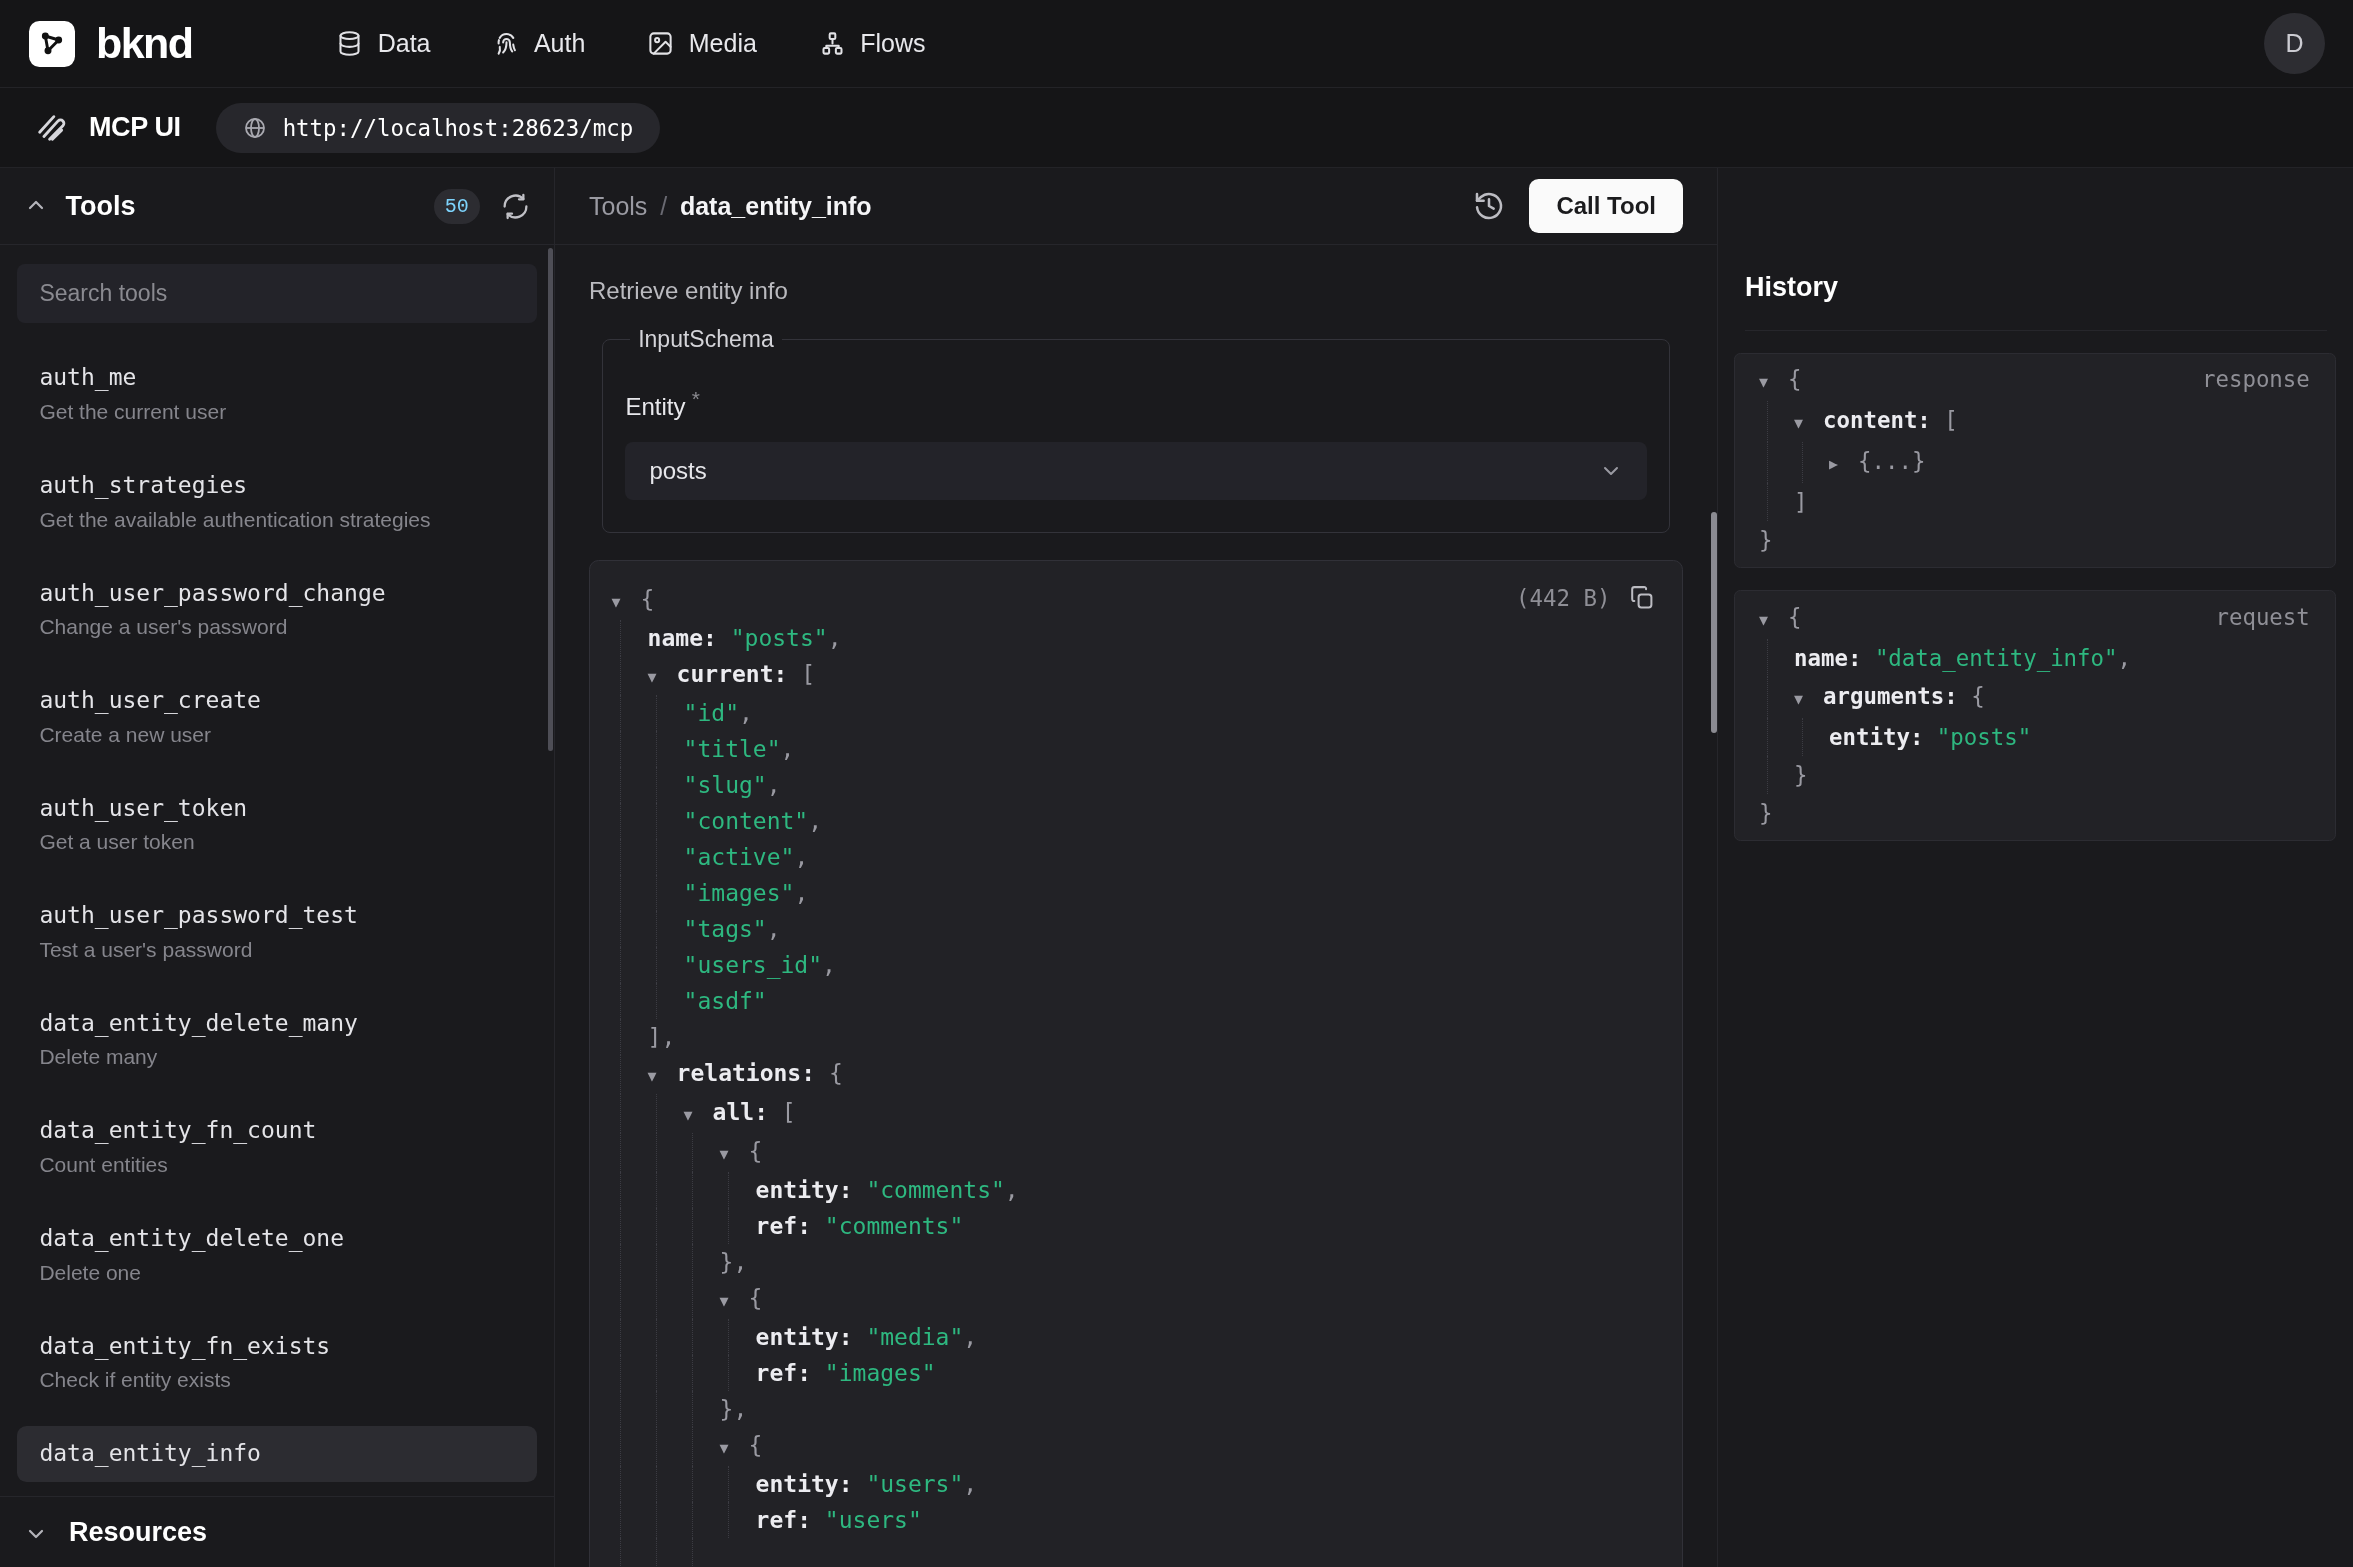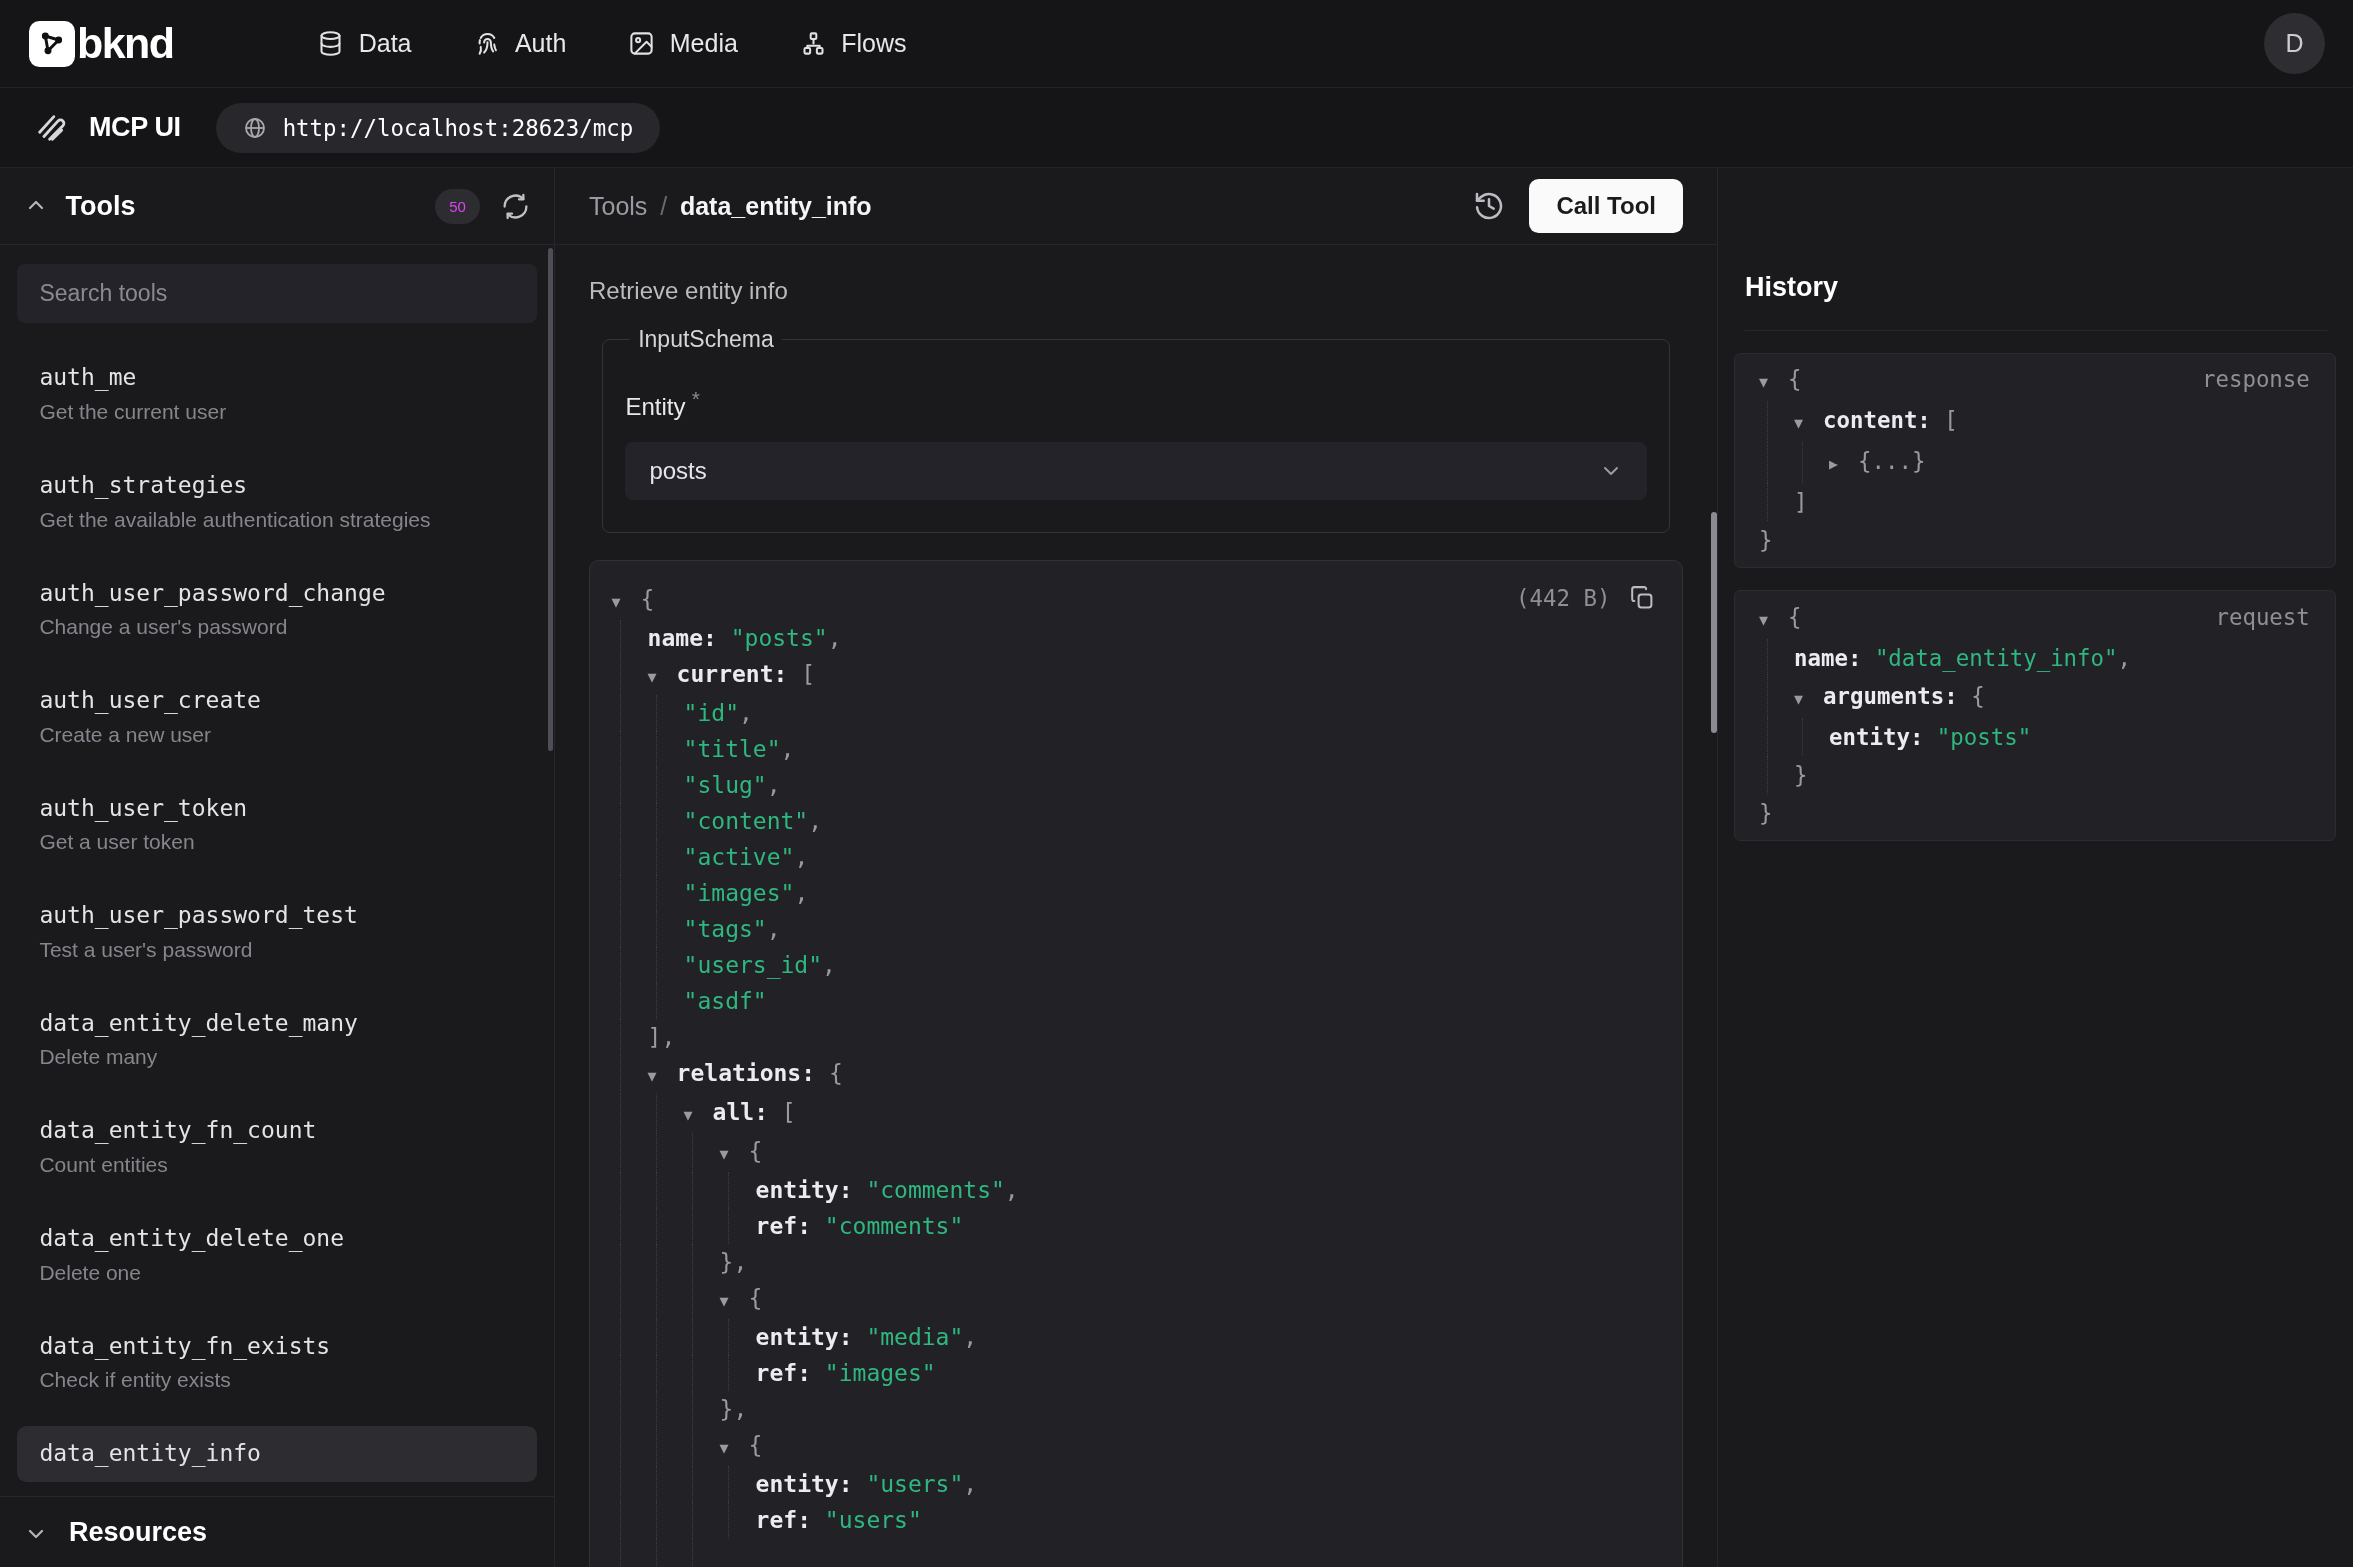--- a/index.html
+++ b/index.html
@@ -24,21 +24,21 @@
   html,body{margin:0;padding:0}
   body{
     width:2354px;height:1568px;overflow:hidden;
     background:var(--bg);color:var(--text);
     font-family:var(--sans);position:relative;
   }
   svg{display:block}
 
   
   .navbar{height:88px;background:var(--bg-top);display:flex;align-items:center;padding:0 29px;border-bottom:0.8px solid #232327}
-  .brand{display:flex;align-items:center;gap:2px;cursor:pointer}
+  .brand{display:flex;align-items:center;gap:21px;cursor:pointer}
   .brand-logo{width:46px;height:46px;border-radius:10.4px;background:#fff;display:flex;align-items:center;justify-content:center}
   .brand-word{font-size:43px;font-weight:800;letter-spacing:-1.6px;color:#fff}
   .nav-items{display:flex;align-items:center;gap:62px;margin-left:144px}
   .nav-item{display:flex;align-items:center;gap:14.4px;color:#e8e8ec;font-size:25px;font-weight:500;cursor:pointer}
   .nav-item .nico{color:#e2e2e6}
   .nav-spacer{flex:1}
   .avatar{width:61px;height:61px;border-radius:50%;background:#2d2d32;color:#ccccd2;display:flex;align-items:center;justify-content:center;font-size:25px;font-weight:500;cursor:pointer}
 
   
   .subheader{height:80px;background:var(--bg-top);display:flex;align-items:center;padding:0 34px;border-bottom:0.8px solid #232327}
@@ -52,21 +52,21 @@
   .app{display:flex;height:1400px}
   .sidebar{width:555px;border-right:0.8px solid var(--divider);display:flex;flex-direction:column;position:relative}
   .main{width:1163px;border-right:0.8px solid var(--divider);position:relative;display:flex;flex-direction:column}
   .history{flex:1;display:flex;flex-direction:column}
 
   
   .side-head{height:77px;display:flex;align-items:center;padding:0 24px;border-bottom:0.8px solid var(--divider);flex:0 0 auto}
   .chev{color:#b4b4ba;cursor:pointer}
   .side-title{font-size:27px;font-weight:700;margin-left:17.6px;color:#fff}
   .side-head .sp{flex:1}
-  .count-badge{min-width:45px;height:35px;border-radius:17.6px;background:#2c2c31;color:#d946ef;font-family:Liberation Sans, sans-serif;font-size:15px;display:flex;align-items:center;justify-content:center;padding:0 11.2px}
+  .count-badge{min-width:45px;height:35px;border-radius:17.6px;background:#2c2c31;color:#7dd3fc;font-family:Liberation Mono, monospace;font-size:20px;display:flex;align-items:center;justify-content:center;padding:0 11.2px}
   .refresh{color:#c0c0c6;margin-left:21px;cursor:pointer}
   .side-scroll{flex:1;overflow:hidden;padding:19px 17px 0}
   .search{height:59px;background:var(--input);border:none;border-radius:8px;width:100%;padding:0 22.4px;color:var(--text);font-size:23px;font-family:var(--sans);outline:none}
   .search::placeholder{color:#8a8a90}
   .tool-list{margin-top:27px}
   .tool-item{padding:14.4px 22.4px 16px;border-radius:9.6px;margin-bottom:17.6px;cursor:pointer}
   .tool-item.selected{background:var(--selected)}
   .tool-name{font-family:var(--mono);font-size:23px;color:#e4e4e8}
   .tool-desc{font-size:21px;color:var(--text-faint);margin-top:9.6px}
   .side-foot{flex:0 0 auto;height:72px;border-top:0.8px solid var(--divider);display:flex;align-items:center;padding:0 24px}

